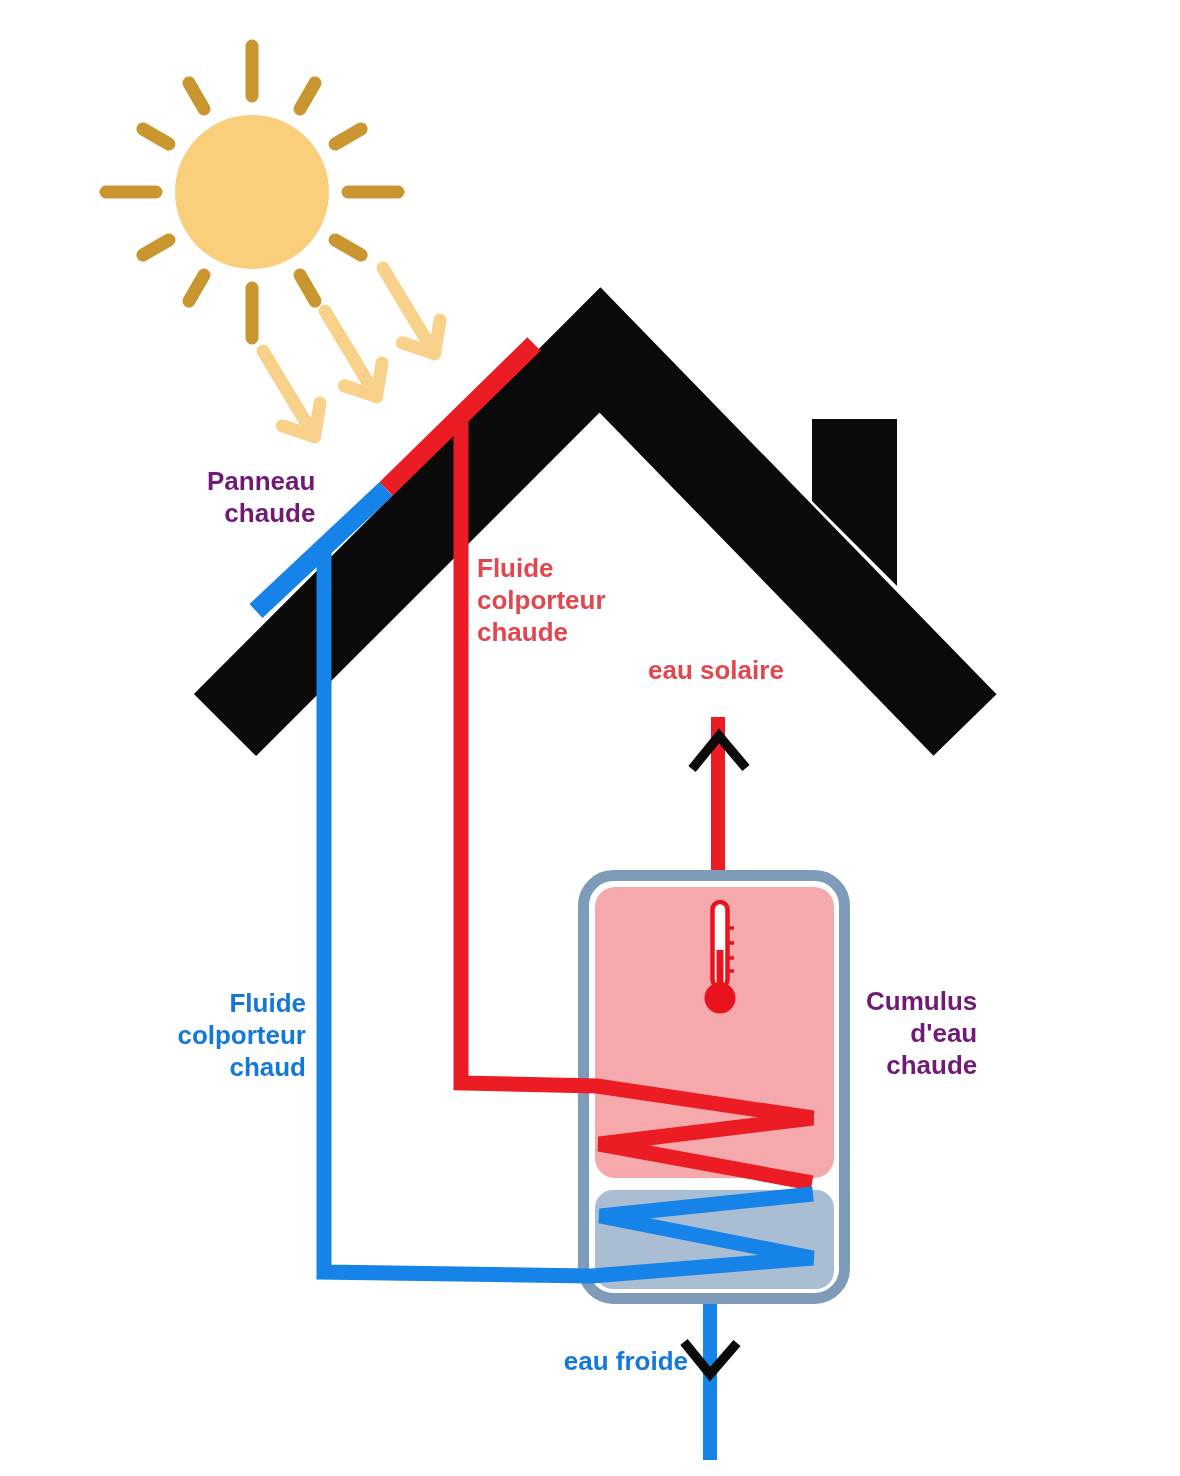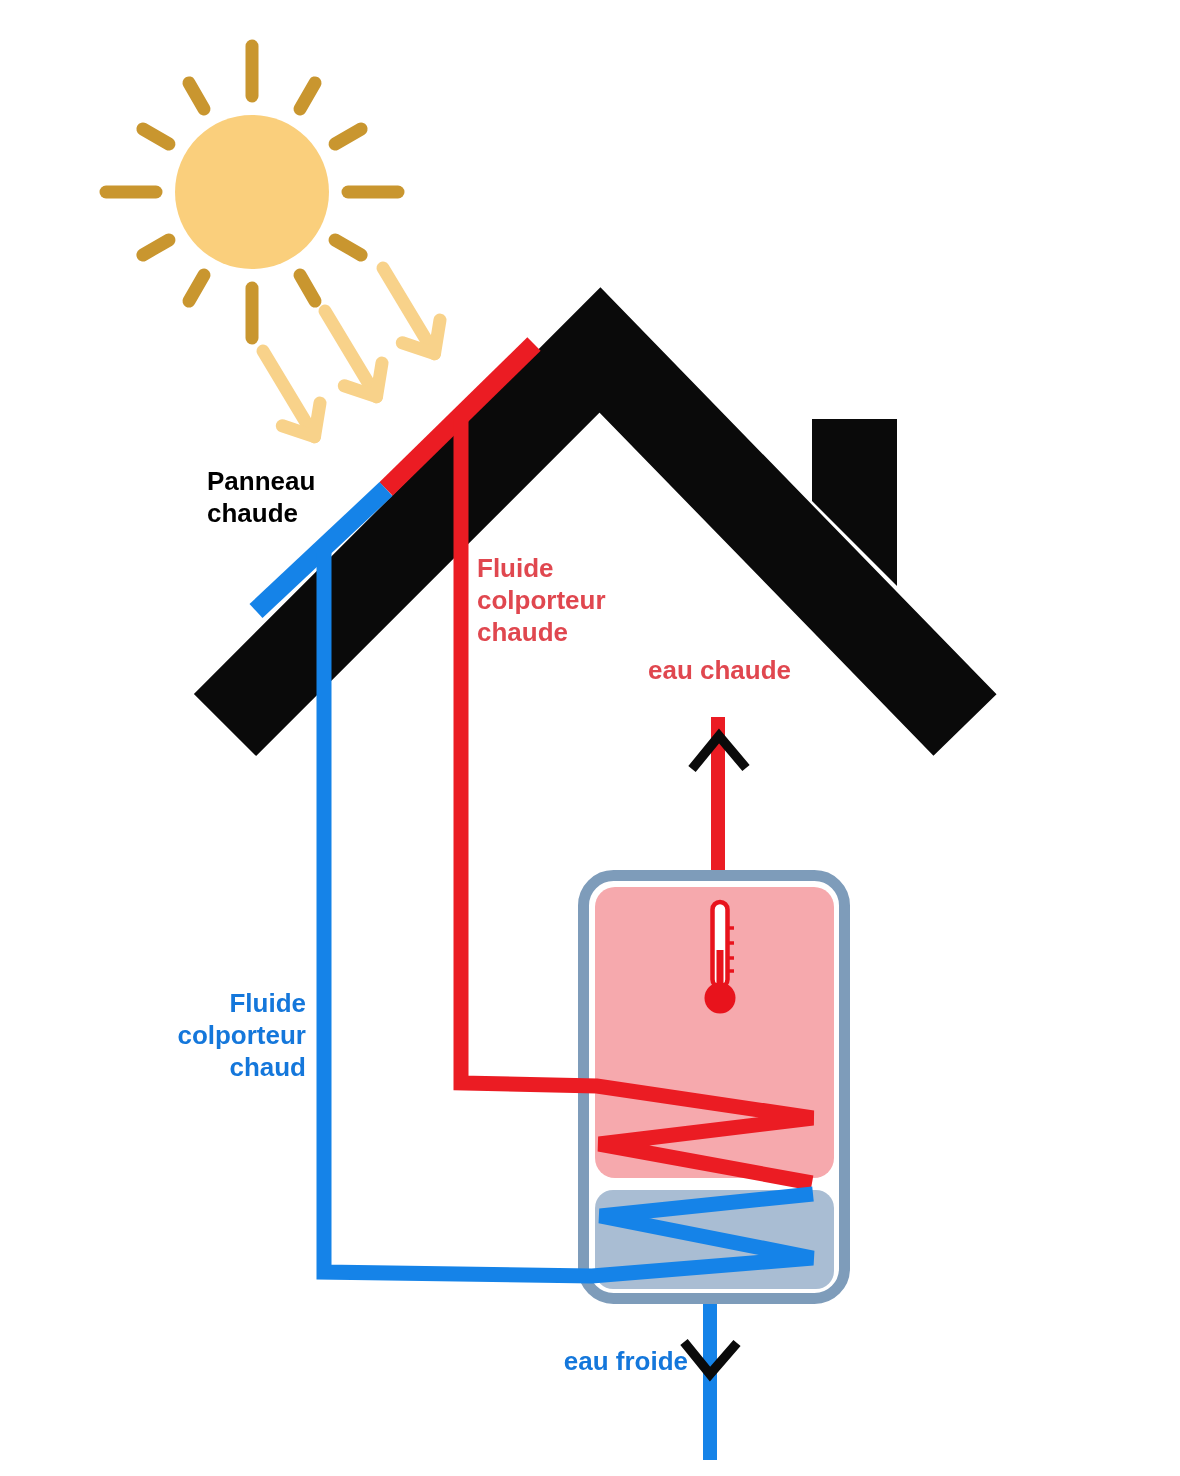--- a/index.html
+++ b/index.html
@@ -11,21 +11,21 @@
     font-family:"Liberation Sans","DejaVu Sans",sans-serif;
   }
   .canvas svg{position:absolute;left:0;top:0;}
   .lbl{
     position:absolute;
     font-weight:700;
     font-size:26px;
     line-height:32px;
     white-space:nowrap;
   }
-  .lbl-black{color:#000000;}
+  .lbl-black{color:#701a75;text-align:right;}
   .lbl-red{color:#E0474F;}
   .lbl-blue{color:#1477DB;}
   .align-right{text-align:right;}
 </style>
 </head>
 <body>
 
 <div class="canvas">
 
   <svg width="1180" height="1476" viewBox="0 0 1180 1476">
@@ -102,22 +102,27 @@
     <div>Panneau</div>
     <div>chaude</div>
   </div>
 
   <div class="lbl lbl-red" style="left:477px;top:552px;">
     <div>Fluide</div>
     <div>colporteur</div>
     <div>chaude</div>
   </div>
 
-  <div class="lbl lbl-red" style="left:648px;top:654px;">eau chaude</div>
+  <div class="lbl lbl-red" style="left:648px;top:654px;">eau solaire</div>
 
+  <div class="lbl lbl-black" style="left:866px;top:985px;">
+    <div>Cumulus</div>
+    <div>d'eau</div>
+    <div>chaude</div>
+  </div>
 
   <div class="lbl lbl-blue align-right" style="left:140px;top:987px;width:166px;">
     <div>Fluide</div>
     <div>colporteur</div>
     <div>chaud</div>
   </div>
 
   <div class="lbl lbl-blue align-right" style="left:520px;top:1345px;width:168px;">eau froide</div>
 
 </div>

